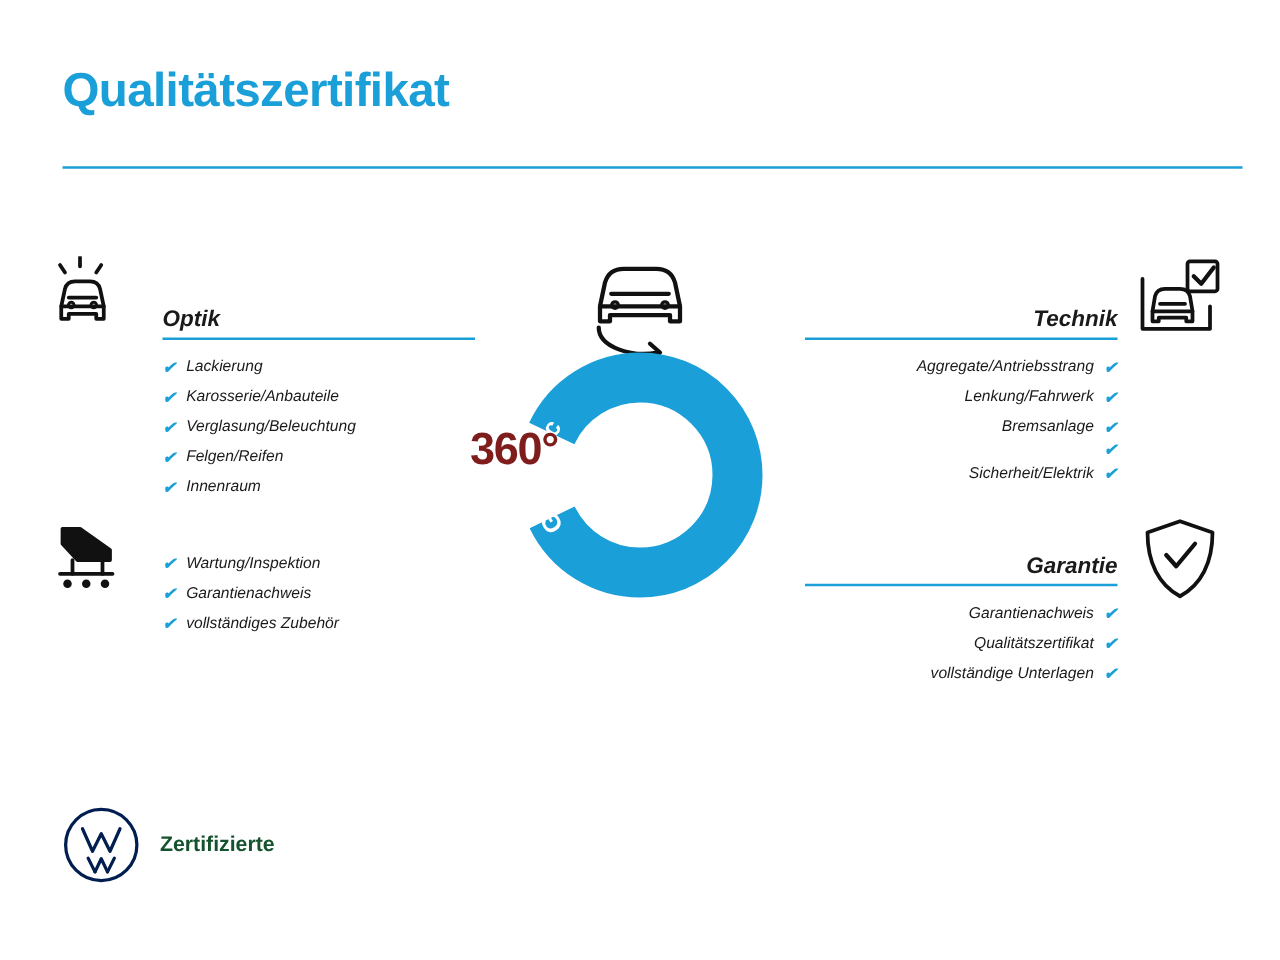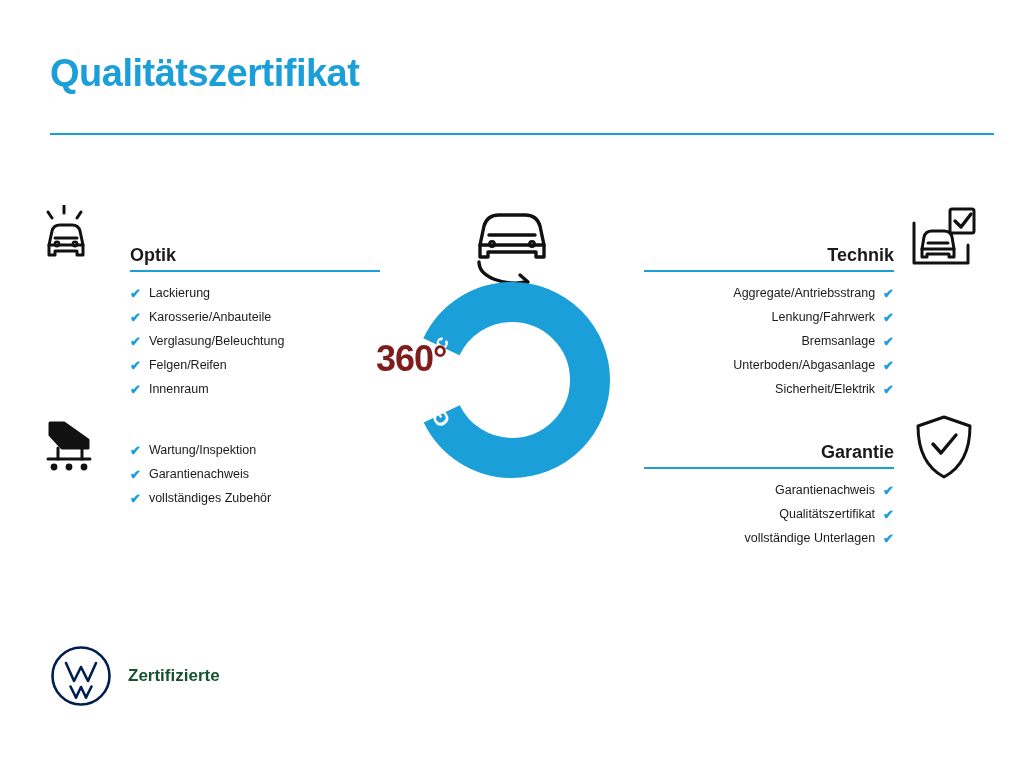--- a/index.html
+++ b/index.html
@@ -26,21 +26,21 @@
     letter-spacing: -0.5px;
   }
   #title-rule {
     position: absolute;
     left: 50px; top: 133px;
     width: 944px; height: 2px;
     background: #1b9fd8;
   }
 
   
-  .block { position: absolute; }
+  .block { position: absolute; font-style: italic; }
 
   .block-head {
     position: relative;
     height: 40px;
   }
   .block-head .hl {
     position: absolute;
     left: 0; right: 0; bottom: 0;
     height: 2px;
     background: #1b9fd8;
@@ -252,21 +252,20 @@
       </div>
       <div class="item">
         <span>Lenkung/Fahrwerk</span>
         <span class="chk">✔</span>
       </div>
       <div class="item">
         <span>Bremsanlage</span>
         <span class="chk">✔</span>
       </div>
       <div class="item">
-        <span>Unterboden/Abgasanlage</span>
         <span class="chk">✔</span>
       </div>
       <div class="item">
         <span>Sicherheit/Elektrik</span>
         <span class="chk">✔</span>
       </div>
     </div>
   </div>
 
   <div class="block right" id="block-garantie">

